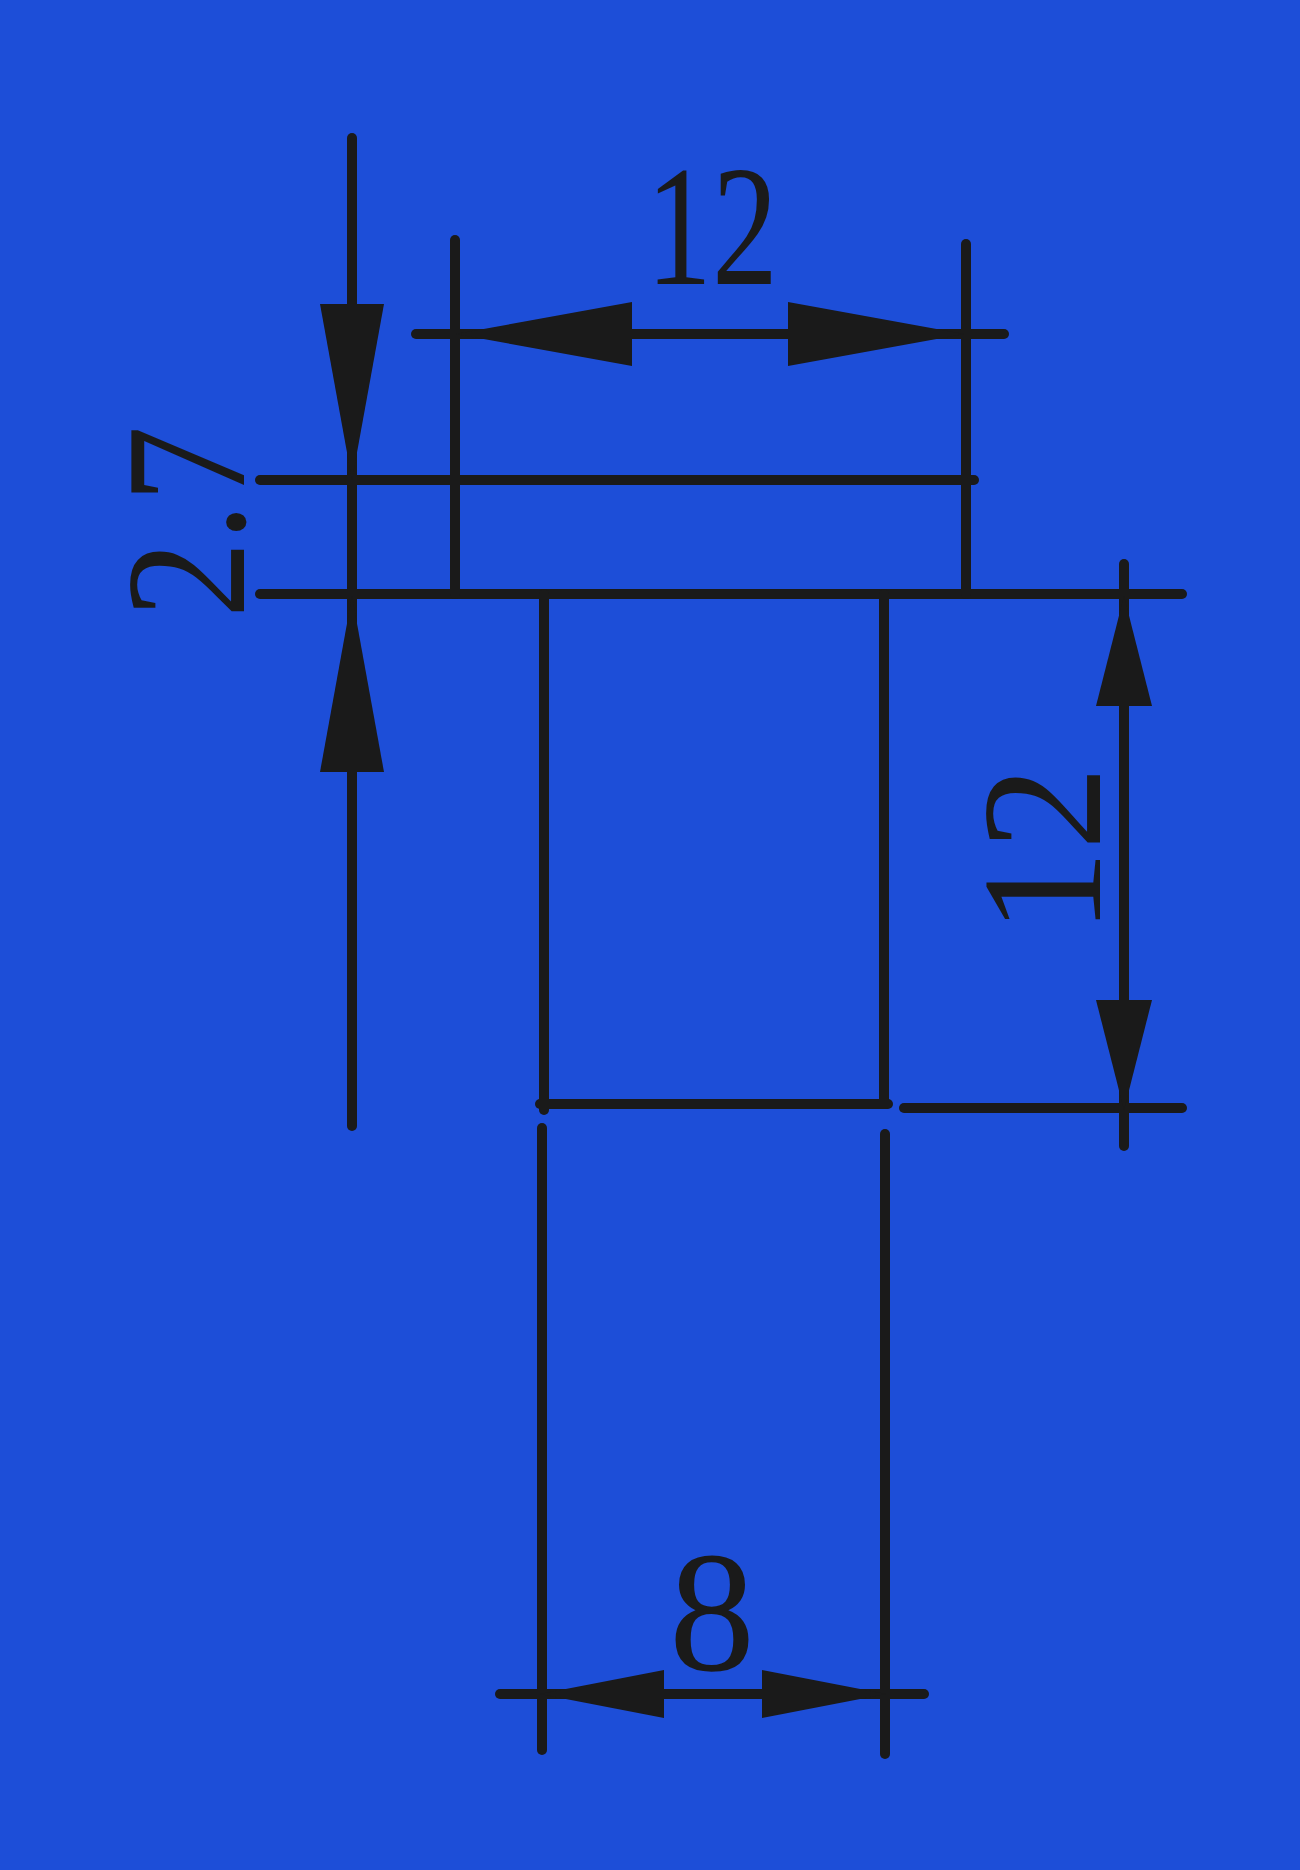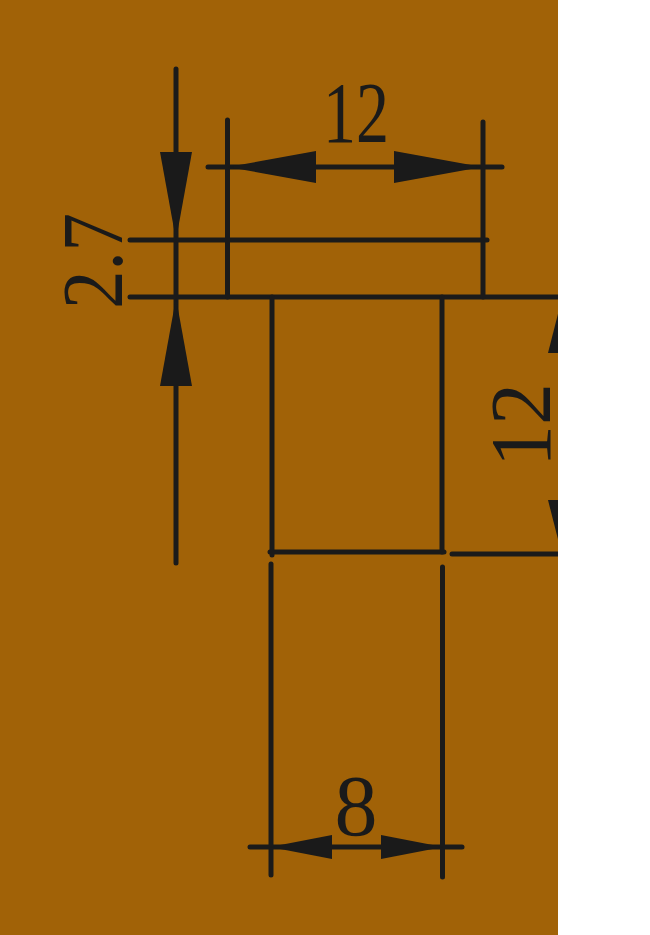--- a/index.html
+++ b/index.html
@@ -2,23 +2,23 @@
 <html><head>
 <meta charset="utf-8">
 <style>
   html, body {
     margin: 0;
     padding: 0;
     background: #ffffff;
   }
   .sheet {
     position: relative;
-    width: 558px;
+    width: 650px;
     height: 935px;
-    background: #a16207;
+    background: #1d4ed8;
     overflow: hidden;
     font-family: "Liberation Serif", serif;
   }
   svg { display: block; }
   .ink-line {
     fill: none;
     stroke: #1a1a1a;
     stroke-width: 5;
     stroke-linecap: round;
   }

